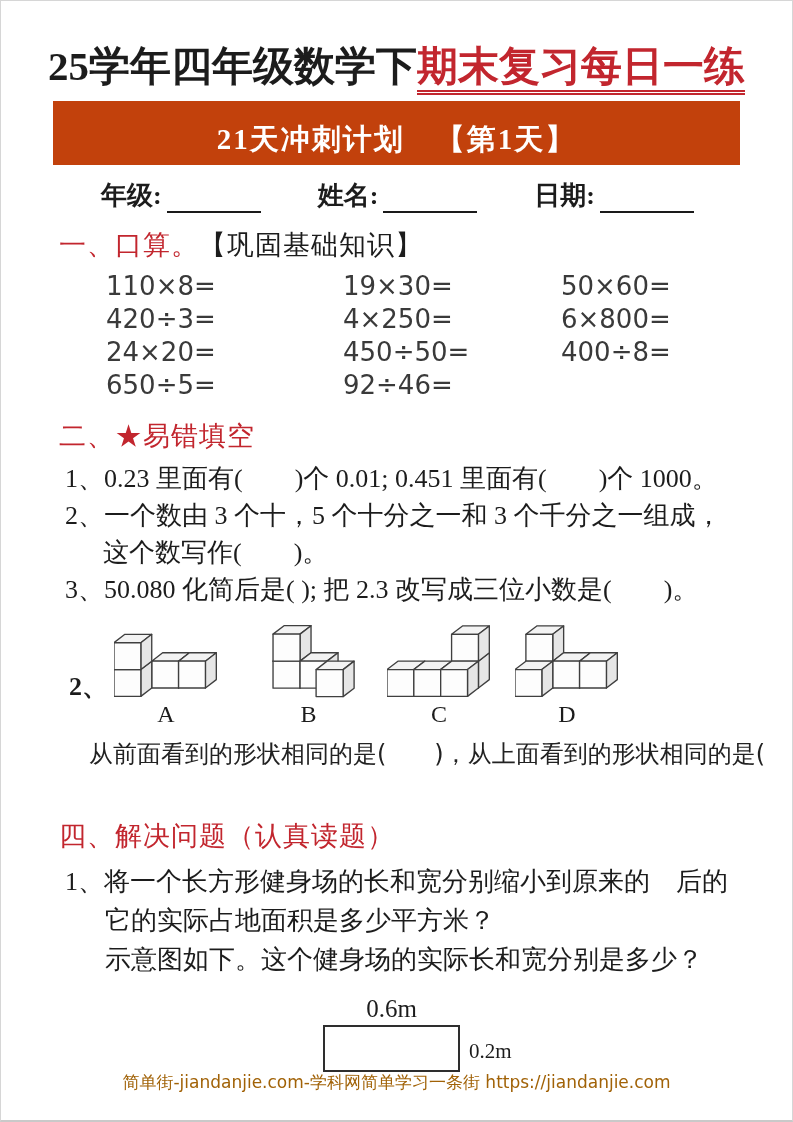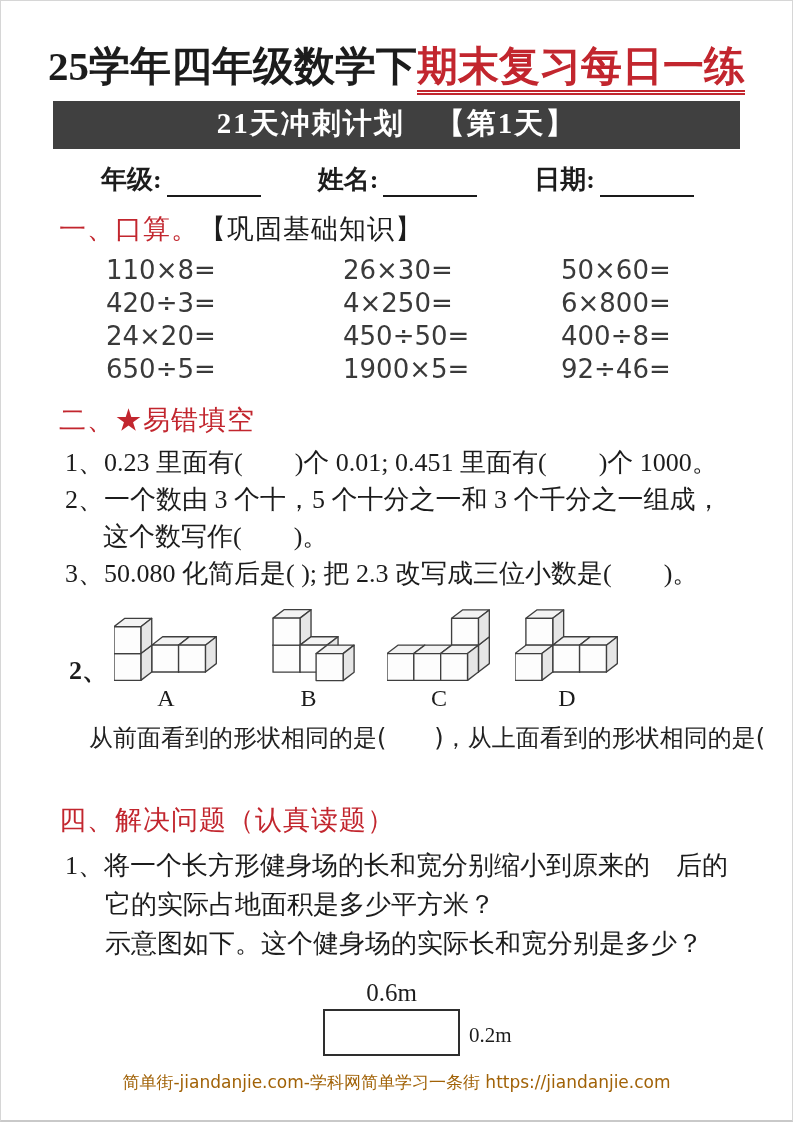--- a/index.html
+++ b/index.html
@@ -24,26 +24,26 @@
     letter-spacing:0;
   }
   .title .t-black{color:#1c1c1c;}
   .title .t-red{
     color:#c2262e;
     border-bottom:5px double #c2262e;
     padding-bottom:1px;
   }
   .banner{
     margin:7px 52px 0 52px;
-    background:#404040;
+    background:#c2410c;
     color:#ffffff;
     text-align:center;
     font-size:29px;
     font-weight:bold;
-    padding:3px 0 5px 0;
+    padding:19px 0 5px 0;
     letter-spacing:2px;
   }
   .fields{
     display:flex;
     justify-content:space-between;
     margin:13px 98px 0 100px;
     font-size:26px;
     font-weight:bold;
   }
   .field{display:flex;align-items:flex-end;}
@@ -177,30 +177,29 @@
       <span>日期:</span>
         <span class="blank"></span>
     </div>
   </div>
 
   <div class="sec-head" style="margin-top:14px;">
     <span class="red">一、口算。</span><span>【巩固基础知识】</span>
   </div>
   <div class="oral">
     <span>110×8=</span>
-    <span>26×30=</span>
+    <span>19×30=</span>
     <span>50×60=</span>
     <span>420÷3=</span>
     <span>4×250=</span>
     <span>6×800=</span>
     <span>24×20=</span>
     <span>450÷50=</span>
     <span>400÷8=</span>
     <span>650÷5=</span>
-    <span>1900×5=</span>
     <span>92÷46=</span>
   </div>
 
   <div class="sec-head red" style="margin-top:18px;">二、★易错填空</div>
   <div style="margin-top:6px;">
     <div class="fill-line">
       <span class="fill-num">1、</span><span>0.23 里面有(　　)个 0.01; 0.451 里面有(　　)个 1000。</span>
     </div>
     <div class="fill-line">
       <span class="fill-num">2、</span><span>一个数由 3 个十，5 个十分之一和 3 个千分之一组成，</span>

